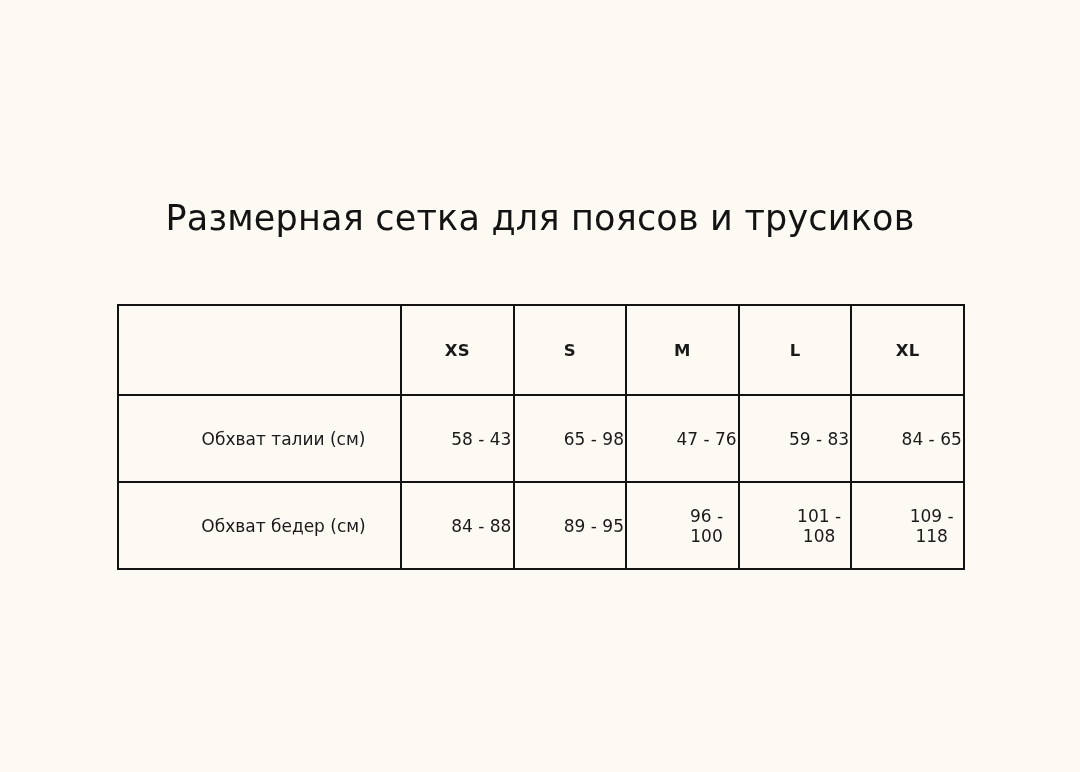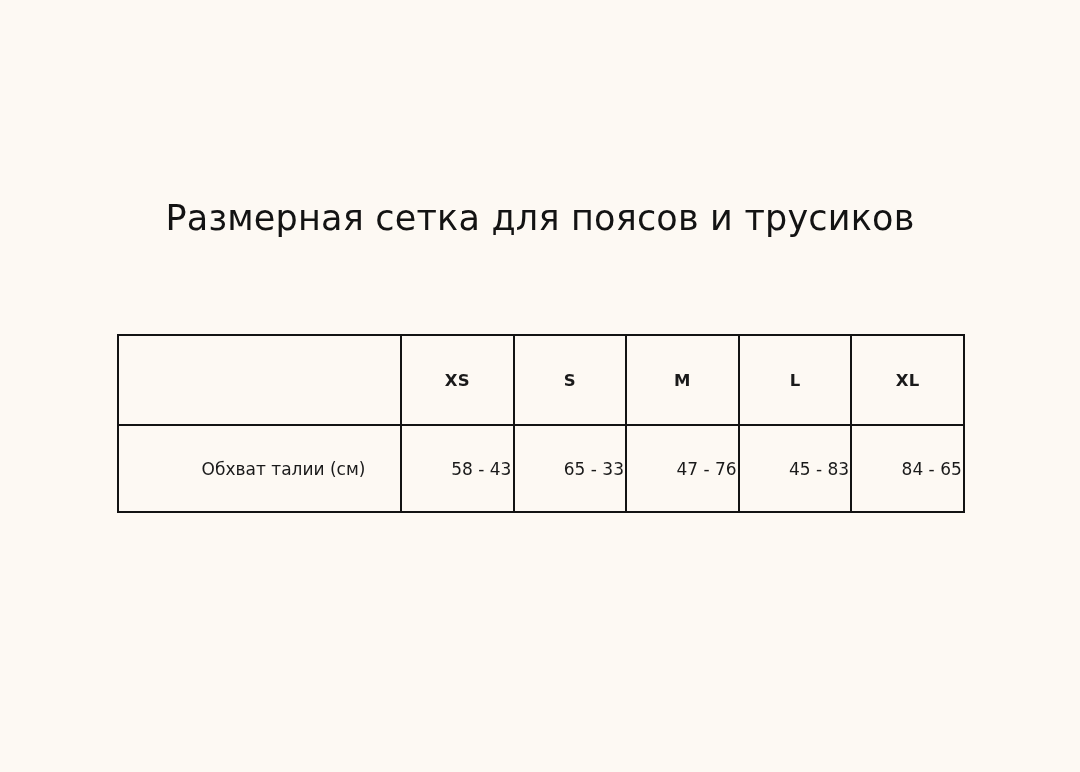--- a/index.html
+++ b/index.html
@@ -27,21 +27,21 @@
     width: 1080px;
     text-align: center;
     font-size: 35px;
     font-weight: 400;
     letter-spacing: 0.2px;
     color: #131313;
     white-space: nowrap;
   }
   .table-wrap {
     position: absolute;
-    top: 334px;
+    top: 304px;
     left: 117px;
     width: 846px;
   }
   table.size-table {
     border-collapse: collapse;
     width: 846px;
     table-layout: fixed;
   }
   table.size-table td,
   table.size-table th {
@@ -101,22 +101,30 @@
           <th>S</th>
           <th>M</th>
           <th>L</th>
           <th>XL</th>
         </tr>
       </thead>
       <tbody>
         <tr>
           <td class="row-label">Обхват талии (см)</td>
           <td>58 - 43</td>
-          <td>65 - 33</td>
+          <td>65 - 98</td>
           <td>47 - 76</td>
-          <td>45 - 83</td>
+          <td>59 - 83</td>
           <td>84 - 65</td>
+        </tr>
+        <tr>
+          <td class="row-label">Обхват бедер (см)</td>
+          <td>84 - 88</td>
+          <td>89 - 95</td>
+          <td>96 - 100</td>
+          <td>101 - 108</td>
+          <td>109 - 118</td>
         </tr>
       </tbody>
     </table>
   </div>
 
 </div>
 
 </body></html>

